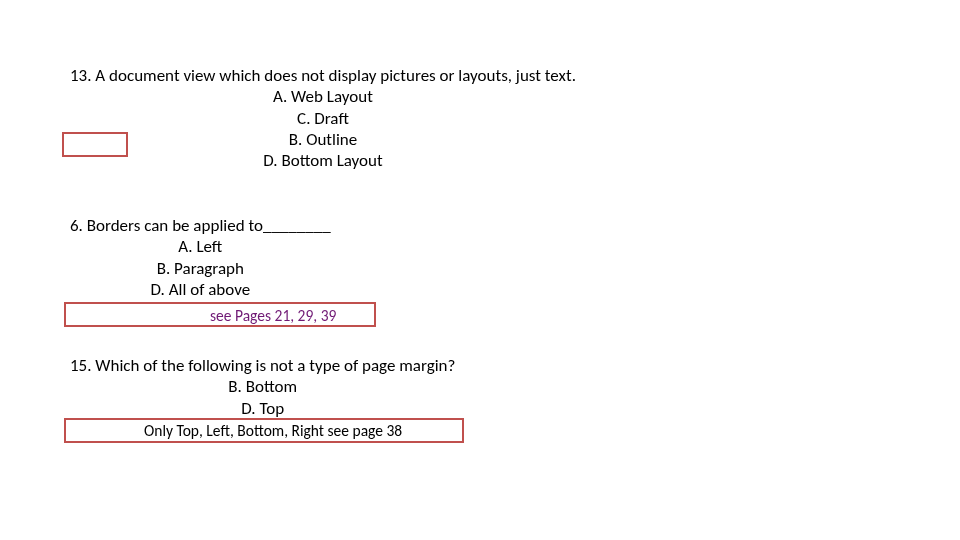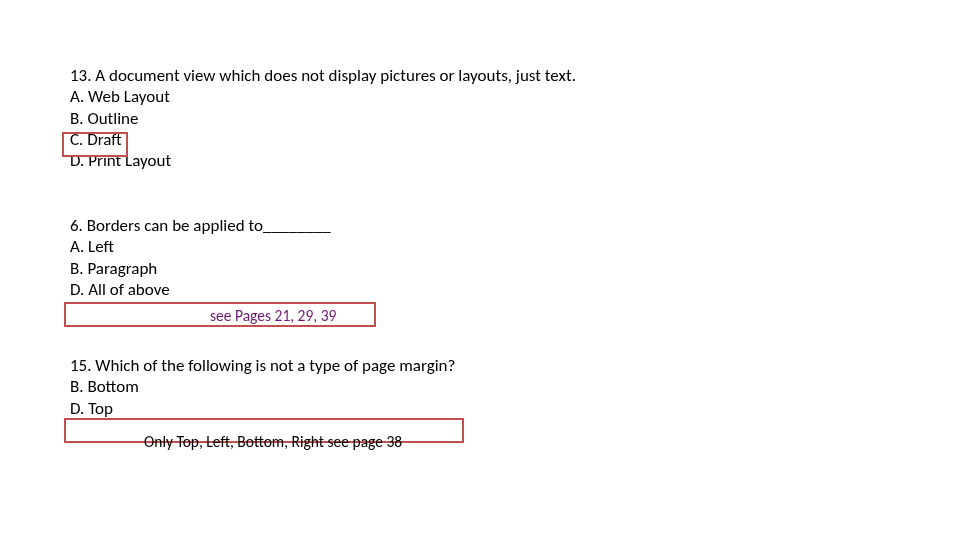--- a/index.html
+++ b/index.html
@@ -18,21 +18,21 @@
     width: 960px;
     height: 540px;
   }
   .block {
     position: absolute;
     left: 70px;
   }
   .q13 { top: 65px; }
   .q14 { top: 215px; }
   .q15 { top: 355px; }
-  .line { white-space: pre; }
+  .line { white-space: pre; text-align: center; }
   .box {
     position: absolute;
     border: 2px solid #c0504d; 
     box-sizing: border-box;
     pointer-events: none;
   }
   .box13 {
     left: 62px;
     top: 132px;
     width: 66px;
@@ -53,36 +53,36 @@
   .note14 {
     position: absolute;
     left: 210px;
     top: 306px;
     font-size: 15.5px;
     color: #701a75;
   }
   .note15 {
     position: absolute;
     left: 144px;
-    top: 432px;
+    top: 421px;
     font-size: 15.5px;
     color: #000;
   }
 </style>
 </head>
 <body>
 
 <div class="page">
 
   <div class="block q13">
     <div class="line">13. A document view which does not display pictures or layouts, just text.</div>
     <div class="line">A. Web Layout</div>
+    <div class="line">C. Draft</div>
     <div class="line">B. Outline</div>
-    <div class="line">C. Draft</div>
-    <div class="line">D. Print Layout</div>
+    <div class="line">D. Bottom Layout</div>
   </div>
   <div class="box box13"></div>
 
   <div class="block q14">
     <div class="line">6. Borders can be applied to________</div>
     <div class="line">A. Left</div>
     <div class="line">B. Paragraph</div>
     <div class="line">D. All of above</div>
   </div>
   <div class="box box14"></div>

